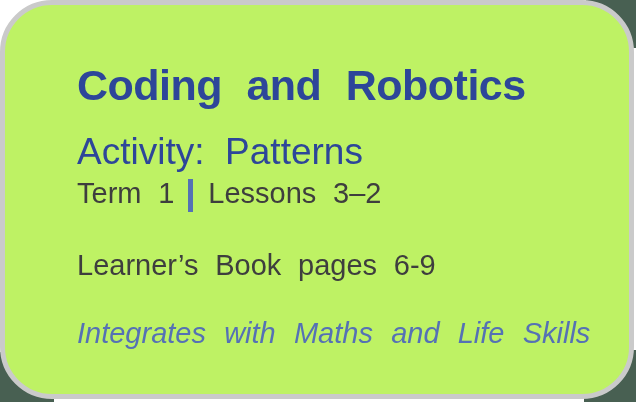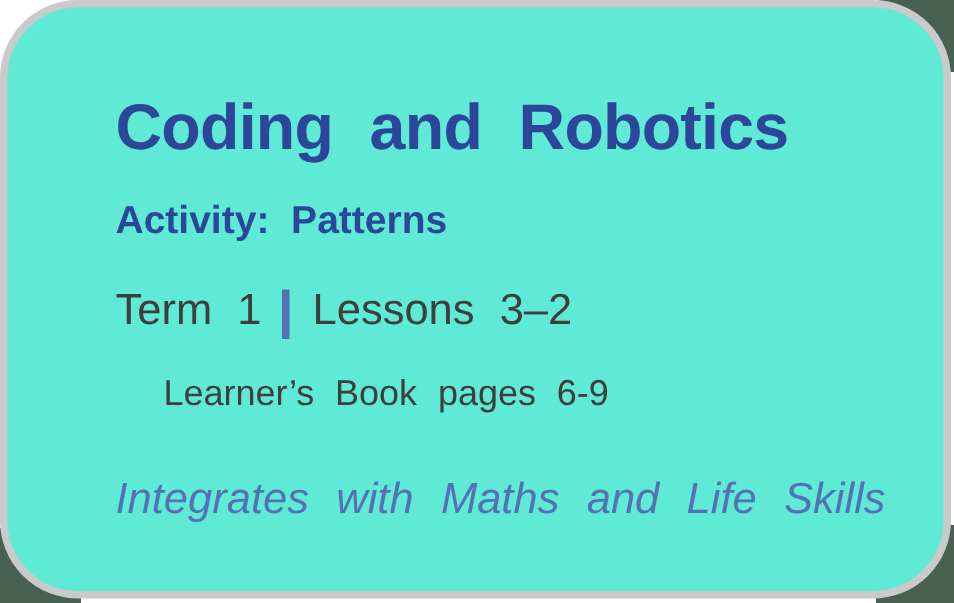--- a/index.html
+++ b/index.html
@@ -24,69 +24,68 @@
   }
   .corner-green.tr{top:0;right:0;width:50px;height:48px;}
   .corner-green.br{bottom:0;right:0;width:52px;height:52px;}
   .corner-green.bl{bottom:0;left:0;width:54px;height:50px;}
   .card{
     position:absolute;
     left:0;
     top:0;
     width:634px;
     height:399px;
-    background:#5eead4;
+    background:#bef264;
     border:5px solid var(--border_gray);
     border-radius:52px;
     z-index:1;
   }
   .line{
     position:absolute;
     left:72px;
     white-space:nowrap;
   }
   .card-title{
     top:56px;
     font-size:43px;
     font-weight:700;
     color:var(--title_blue);
     letter-spacing:-0.5px;
     word-spacing:0.30em;
   }
   .card-activity{
     top:126px;
-    font-size:26px;
-    font-weight:700;
+    font-size:37px;
+    font-weight:400;
     color:var(--title_blue);
     word-spacing:0.28em;
   }
   .card-termline{
-    top:186px;
+    top:172px;
     font-size:29px;
     font-weight:400;
     color:var(--text_gray);
     word-spacing:0.30em;
     display:flex;
     align-items:flex-start;
   }
   .sep-bar{
     display:inline-block;
     width:5px;
     height:33px;
     background:var(--accent_periwinkle);
     margin:0 15px 0 14px;
     transform:translateY(2px);
   }
   .card-book{
     top:244px;
-    font-size:24px;
+    font-size:29px;
     font-weight:400;
     color:var(--text_gray);
     word-spacing:0.30em;
-    margin-left:32px;
   }
   .card-integrates{
     top:301px;
     font-size:29px;
     font-style:italic;
     font-weight:400;
     color:var(--accent_periwinkle);
     word-spacing:0.35em;
     margin-top:11px;
   }

